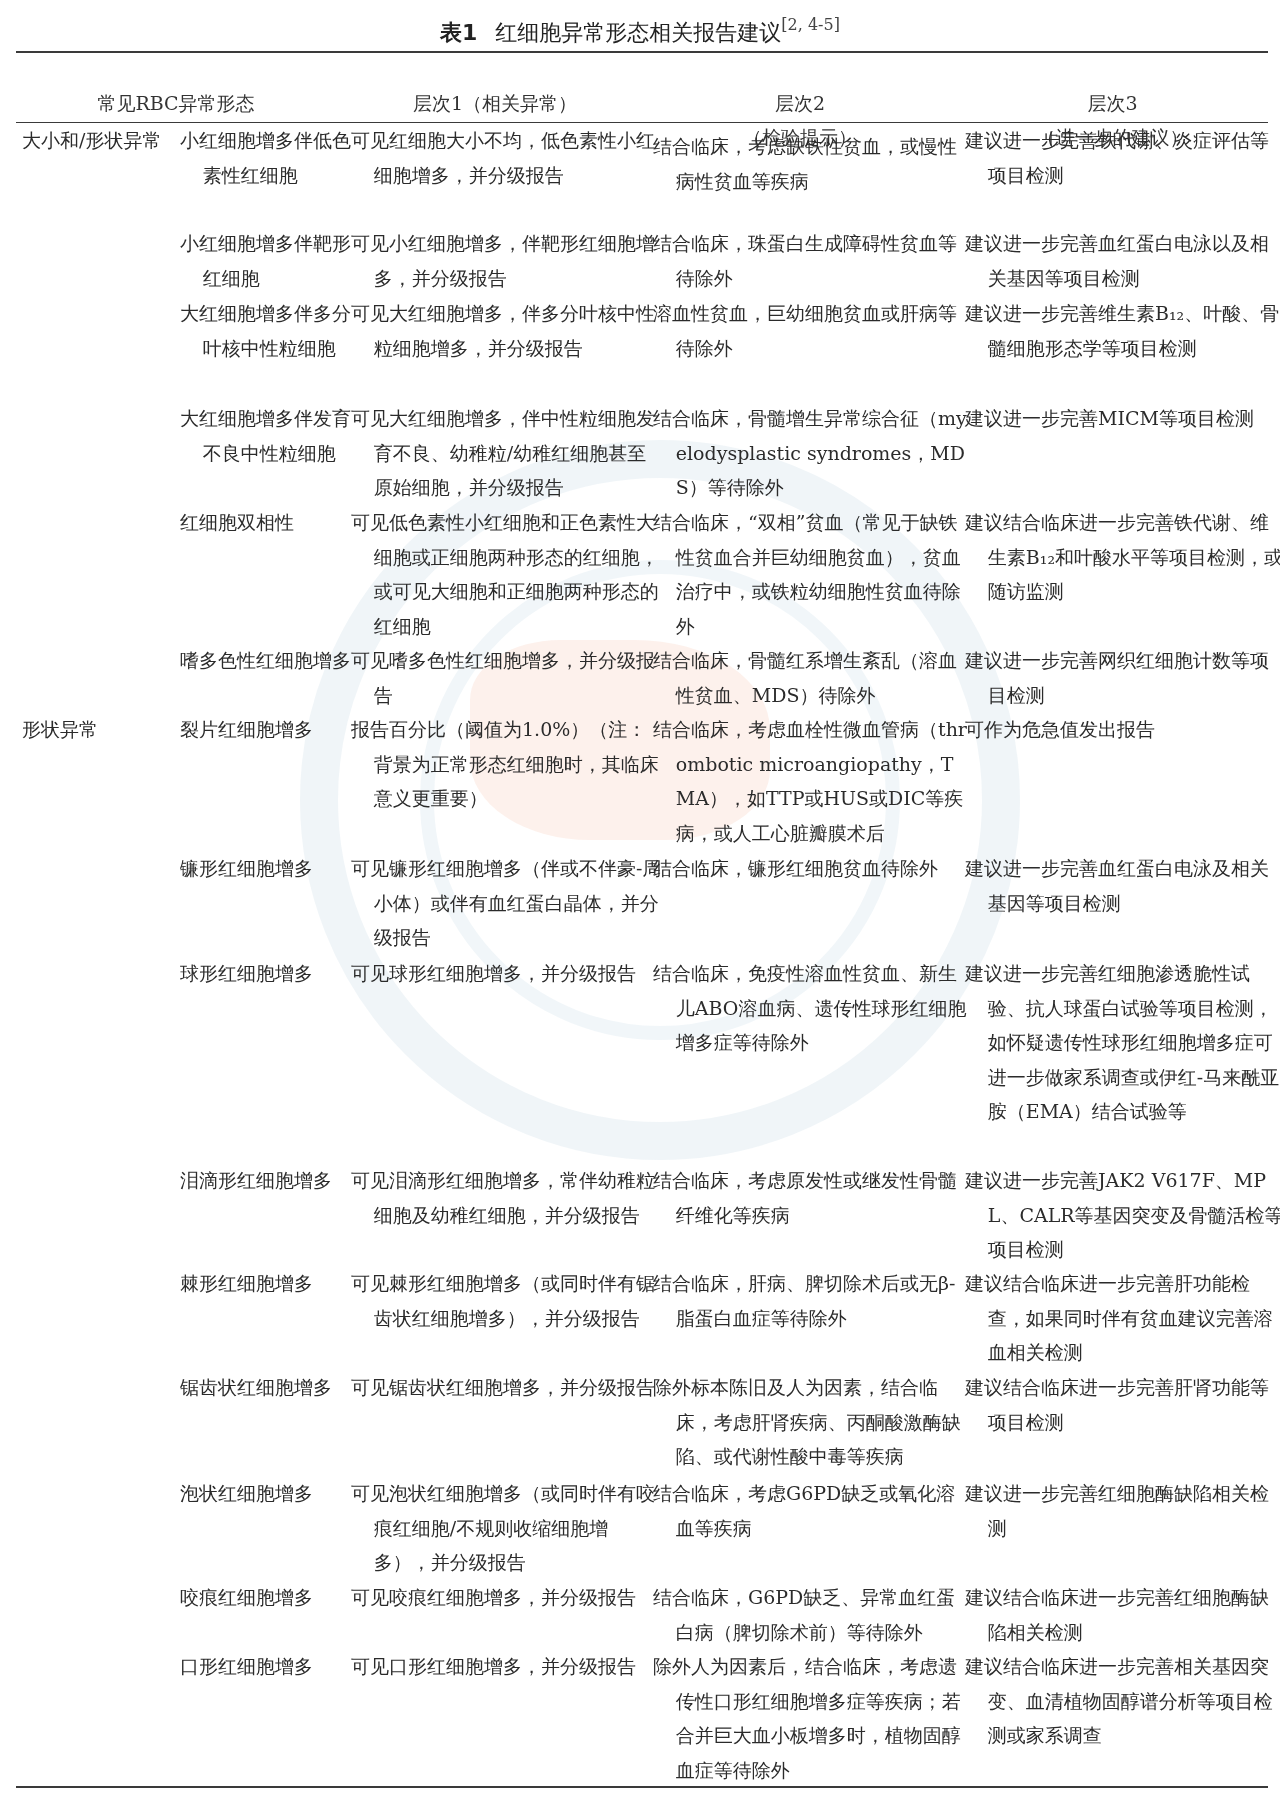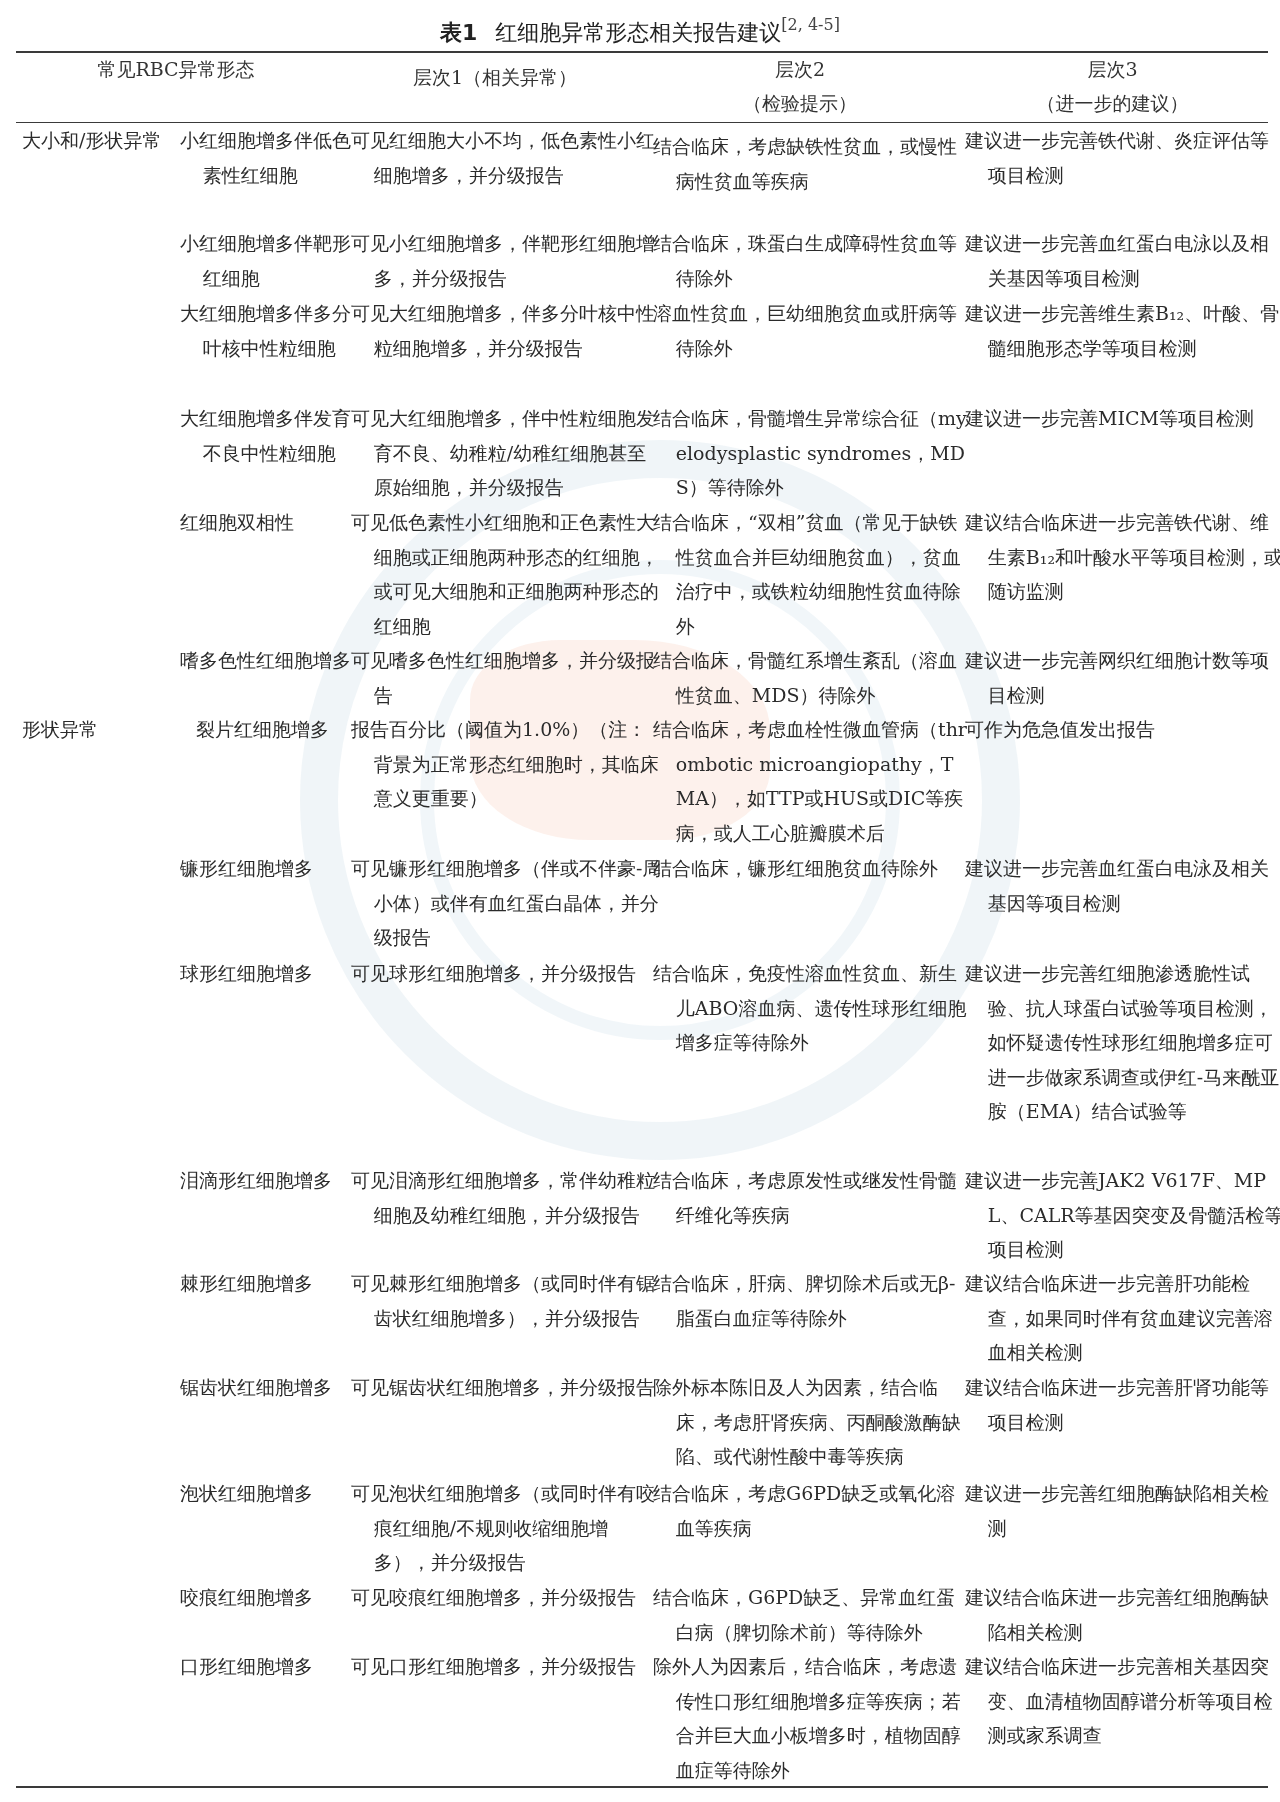--- a/index.html
+++ b/index.html
@@ -25,21 +25,21 @@
     position: absolute; top: 8px; left: 0; width: 1280px; text-align: center;
     font-size: 22px; line-height: 34px; color: #222;
   }
   .title .num { font-weight: bold; margin-right: 18px; font-family: "DejaVu Sans", "Liberation Sans", sans-serif; }
   .title sup { font-size: 16px; vertical-align: 10px; color: #444; }
   .rule { position: absolute; left: 16px; width: 1252px; background: #3a3a3a; }
   .rule.top { top: 51px; height: 2px; }
   .rule.mid { top: 122px; height: 1px; }
   .rule.bottom { top: 1786px; height: 2px; }
   .hdr {
-    position: absolute; text-align: center; font-size: 19px; line-height: 34px; color: #333;
+    position: absolute; text-align: center; font-size: 19px; line-height: 34px; color: #333; margin-top: 34px;
   }
   .cell {
     position: absolute; font-size: 19px; line-height: 34.5px; color: #2b2b2b;
     text-indent: 0; white-space: normal; word-break: break-all;
   }
   .cell.hang { padding-left: 1.2em; text-indent: -1.2em; }
   .colA { left: 22px; width: 140px; }
   .colB { left: 180px; width: 160px; }
   .colC { left: 351px; width: 290px; }
   .colD { left: 653px; width: 296px; }
@@ -54,21 +54,21 @@
 
 <div class="title">
   <span class="num">表1</span><span>红细胞异常形态相关报告建议</span><sup>[2, 4-5]</sup>
 </div>
 
 <div class="rule top"></div>
 
 <div class="hdr" style="left:16px;width:320px;top:52px;">
   <div>常见RBC异常形态</div>
 </div>
-<div class="hdr" style="left:345px;width:300px;top:60px;">
+<div class="hdr" style="left:345px;width:300px;top:52px;">
   <div>层次1（相关异常）</div>
 </div>
 <div class="hdr" style="left:650px;width:300px;top:52px;">
   <div>层次2</div>
   <div>（检验提示）</div>
 </div>
 <div class="hdr" style="left:960px;width:305px;top:52px;">
   <div>层次3</div>
   <div>（进一步的建议）</div>
 </div>
@@ -101,21 +101,21 @@
 <div class="cell colB hang" style="top:505px;">红细胞双相性</div>
 <div class="cell colC hang" style="top:505px;">可见低色素性小红细胞和正色素性大细胞或正细胞两种形态的红细胞，或可见大细胞和正细胞两种形态的红细胞</div>
 <div class="cell colD hang" style="top:505px;">结合临床，“双相”贫血（常见于缺铁性贫血合并巨幼细胞贫血），贫血治疗中，或铁粒幼细胞性贫血待除外</div>
 <div class="cell colE hang" style="top:505px;">建议结合临床进一步完善铁代谢、维生素B₁₂和叶酸水平等项目检测，或随访监测</div>
 
 <div class="cell colB hang" style="top:643px;">嗜多色性红细胞增多</div>
 <div class="cell colC hang" style="top:643px;">可见嗜多色性红细胞增多，并分级报告</div>
 <div class="cell colD hang" style="top:643px;">结合临床，骨髓红系增生紊乱（溶血性贫血、MDS）待除外</div>
 <div class="cell colE hang" style="top:643px;">建议进一步完善网织红细胞计数等项目检测</div>
 
-<div class="cell colB hang" style="top:712px;margin-left:16px;">裂片红细胞增多</div>
+<div class="cell colB hang" style="top:712px;">裂片红细胞增多</div>
 <div class="cell colC hang" style="top:712px;">报告百分比（阈值为1.0%）（注：背景为正常形态红细胞时，其临床意义更重要）</div>
 <div class="cell colD hang" style="top:712px;">结合临床，考虑血栓性微血管病（thrombotic microangiopathy，TMA），如TTP或HUS或DIC等疾病，或人工心脏瓣膜术后</div>
 <div class="cell colE hang" style="top:712px;">可作为危急值发出报告</div>
 
 <div class="cell colB hang" style="top:851px;">镰形红细胞增多</div>
 <div class="cell colC hang" style="top:851px;">可见镰形红细胞增多（伴或不伴豪-周小体）或伴有血红蛋白晶体，并分级报告</div>
 <div class="cell colD hang" style="top:851px;">结合临床，镰形红细胞贫血待除外</div>
 <div class="cell colE hang" style="top:851px;">建议进一步完善血红蛋白电泳及相关基因等项目检测</div>
 
 <div class="cell colB hang" style="top:956px;">球形红细胞增多</div>

